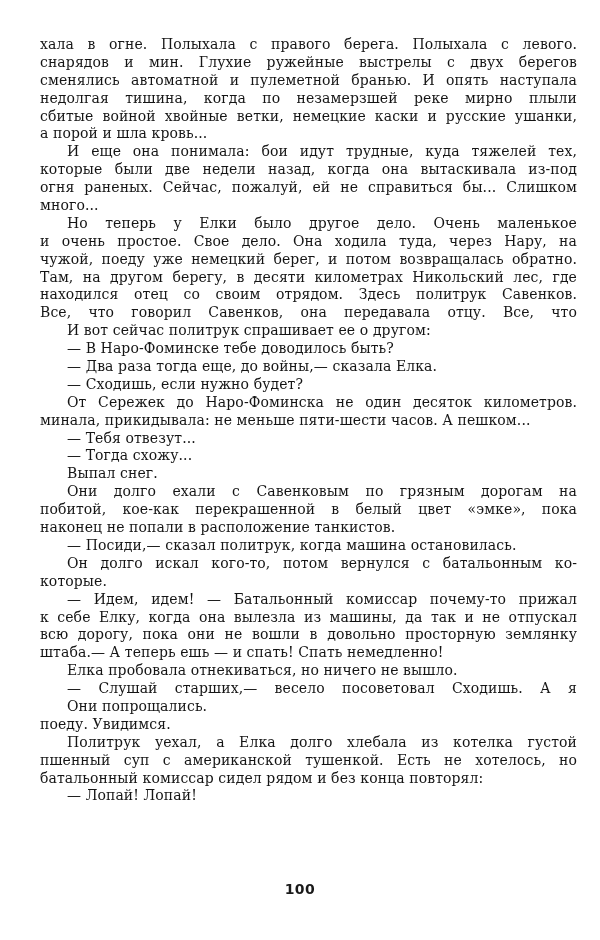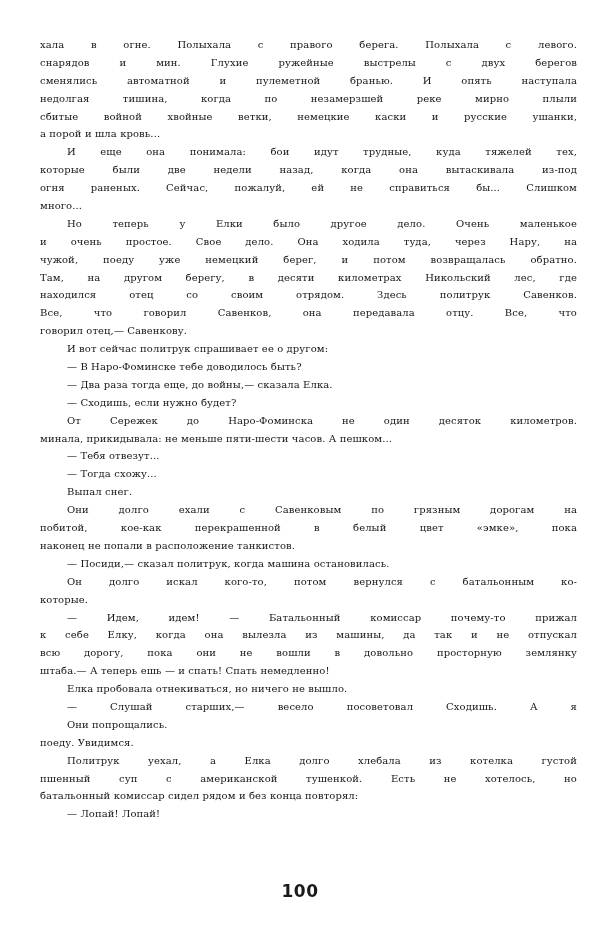--- a/index.html
+++ b/index.html
@@ -13,21 +13,21 @@
     height: 940px;
     background: #ffffff;
     overflow: hidden;
     font-family: "DejaVu Serif", "Liberation Serif", serif;
   }
   .text-block {
     position: absolute;
     left: 40px;
     top: 36px;
     width: 537px;
-    font-size: 10px;
+    font-size: 14px;
     line-height: 17.9px;
     color: #151515;
     letter-spacing: 0.1px;
   }
   .line {
     height: 17.9px;
     overflow: hidden;
     text-align: justify;
     text-align-last: left;
     white-space: normal;
@@ -39,21 +39,21 @@
     text-indent: 27px;
   }
   .page-number {
     position: absolute;
     top: 881px;
     left: 0;
     width: 600px;
     text-align: center;
     font-family: "DejaVu Sans", "Liberation Sans", sans-serif;
     font-weight: bold;
-    font-size: 17px;
+    font-size: 14px;
     color: #1a1a1a;
     letter-spacing: 0.5px;
   }
 </style>
 </head>
 <body>
 
 <div class="page">
   <div class="text-block" id="text-block">
       <div class="line j">хала в огне. Полыхала с правого берега. Полыхала с левого.</div>
@@ -65,21 +65,20 @@
       <div class="line j i">И еще она понимала: бои идут трудные, куда тяжелей тех,</div>
       <div class="line j">которые были две недели назад, когда она вытаскивала из-под</div>
       <div class="line j">огня раненых. Сейчас, пожалуй, ей не справиться бы... Слишком</div>
       <div class="line">много...</div>
       <div class="line j i">Но теперь у Елки было другое дело. Очень маленькое</div>
       <div class="line j">и очень простое. Свое дело. Она ходила туда, через Нару, на</div>
       <div class="line j">чужой, поеду уже немецкий берег, и потом возвращалась обратно.</div>
       <div class="line j">Там, на другом берегу, в десяти километрах Никольский лес, где</div>
       <div class="line j">находился отец со своим отрядом. Здесь политрук Савенков.</div>
       <div class="line j">Все, что говорил Савенков, она передавала отцу. Все, что</div>
-      <div class="line">говорил отец,— Савенкову.</div>
       <div class="line i">И вот сейчас политрук спрашивает ее о другом:</div>
       <div class="line i">— В Наро-Фоминске тебе доводилось быть?</div>
       <div class="line i">— Два раза тогда еще, до войны,— сказала Елка.</div>
       <div class="line i">— Сходишь, если нужно будет?</div>
       <div class="line j i">От Сережек до Наро-Фоминска не один десяток километров.</div>
       <div class="line">минала, прикидывала: не меньше пяти-шести часов. А пешком...</div>
       <div class="line i">— Тебя отвезут...</div>
       <div class="line i">— Тогда схожу...</div>
       <div class="line i">Выпал снег.</div>
       <div class="line j i">Они долго ехали с Савенковым по грязным дорогам на</div>

